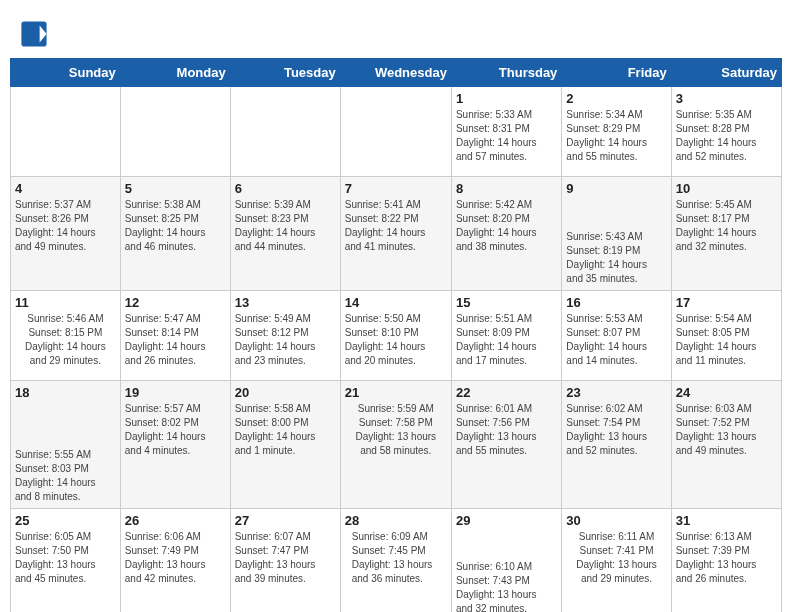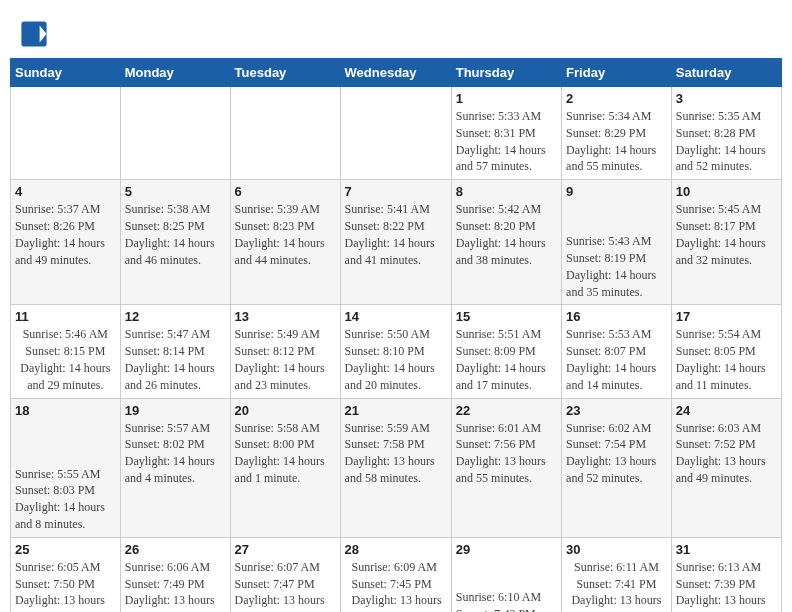--- a/index.html
+++ b/index.html
@@ -40,21 +40,21 @@
     table {
       width: 100%;
       border-collapse: collapse;
       margin-top: 5px;
     }
     th {
       background-color: #1a5fa8;
       color: #fff;
       font-size: 13px;
       padding: 6px 4px;
-      text-align: left;
+      text-align: right;
       border: 1px solid #1a5fa8;
     }
     td {
       border: 1px solid #ccc;
       vertical-align: top;
       padding: 4px 4px;
       font-size: 10.5px;
       color: #333;
       height: 90px;
       width: 113px;
@@ -62,24 +62,23 @@
     td.empty {
       background: #f9f9f9;
     }
     .day-num {
       font-size: 13px;
       font-weight: bold;
       color: #222;
       margin-bottom: 2px;
     }
     .day-info {
-      font-size: 12px;
+      font-size: 10px;
       color: #444;
       line-height: 1.4;
-      font-family: Liberation Serif, serif;
     }
     tr:nth-child(even) td {
       background-color: #f5f5f5;
     }
     tr:nth-child(odd) td {
       background-color: #fff;
     }
     th:first-child { border-radius: 0; }
   </style>
 </head>
@@ -261,21 +260,21 @@
         </td>
         <td>
           <div class="day-num">20</div>
           <div class="day-info" style="white-space: pre-line;">Sunrise: 5:58 AM
 Sunset: 8:00 PM
 Daylight: 14 hours
 and 1 minute.</div>
         </td>
         <td>
           <div class="day-num">21</div>
-          <div class="day-info" style="white-space: pre-line;">Sunrise: 5:59 AM
+          <div class="day-info" style="white-space: pre-line; text-align: center;">Sunrise: 5:59 AM
 Sunset: 7:58 PM
 Daylight: 13 hours
 and 58 minutes.</div>
         </td>
         <td>
           <div class="day-num">22</div>
           <div class="day-info" style="white-space: pre-line;">Sunrise: 6:01 AM
 Sunset: 7:56 PM
 Daylight: 13 hours
 and 55 minutes.</div>

